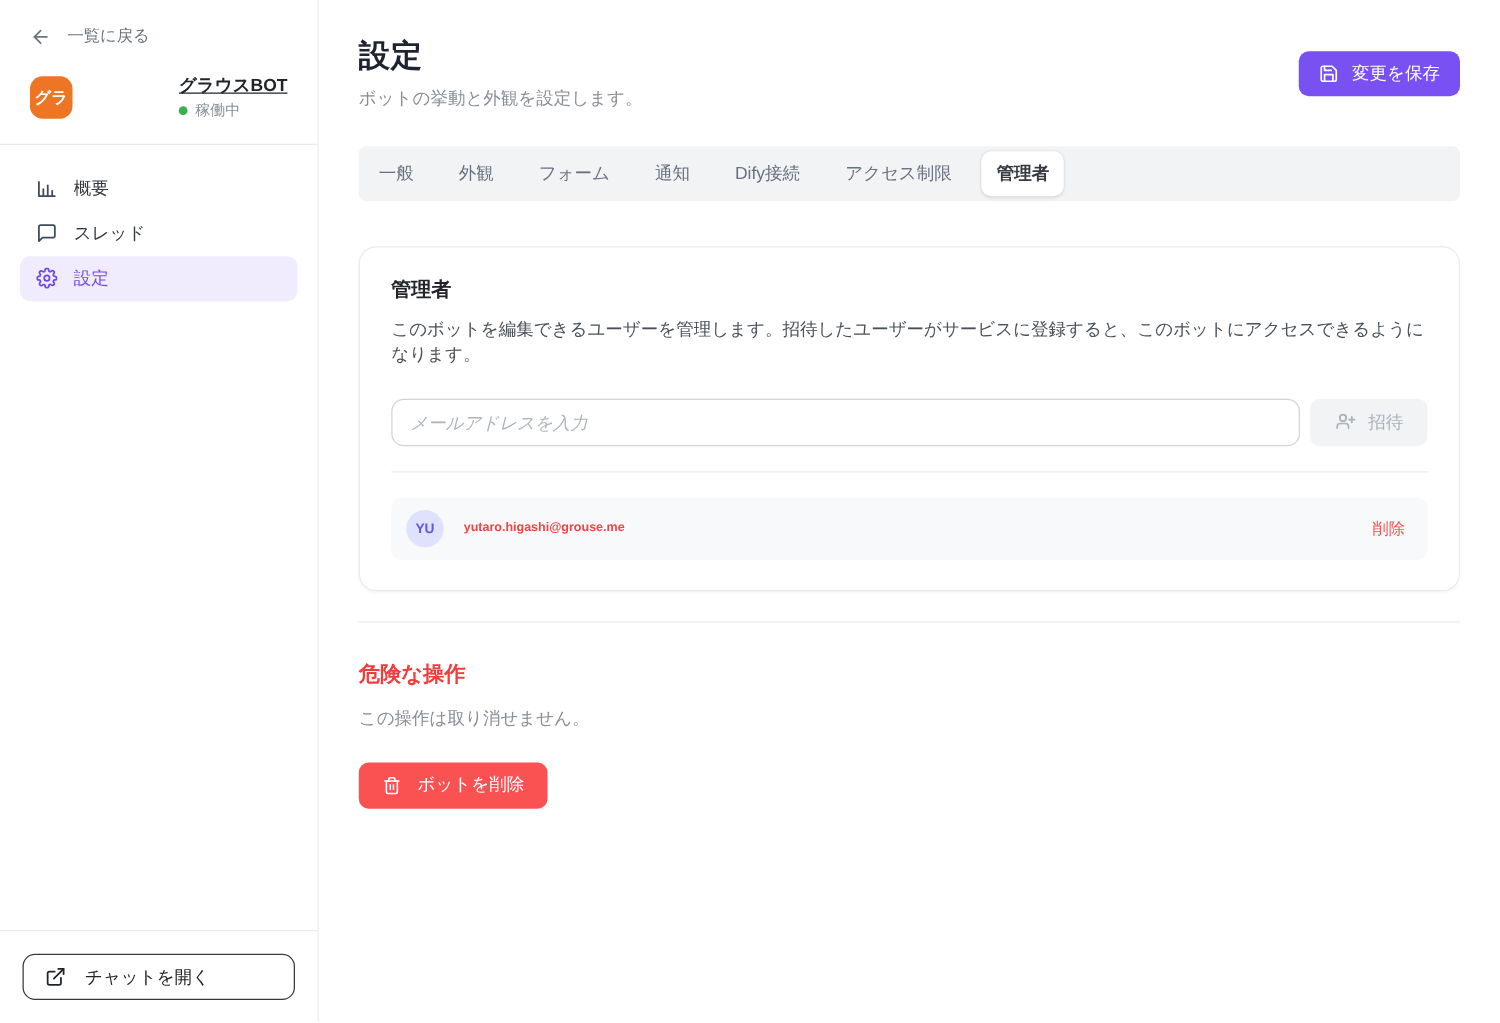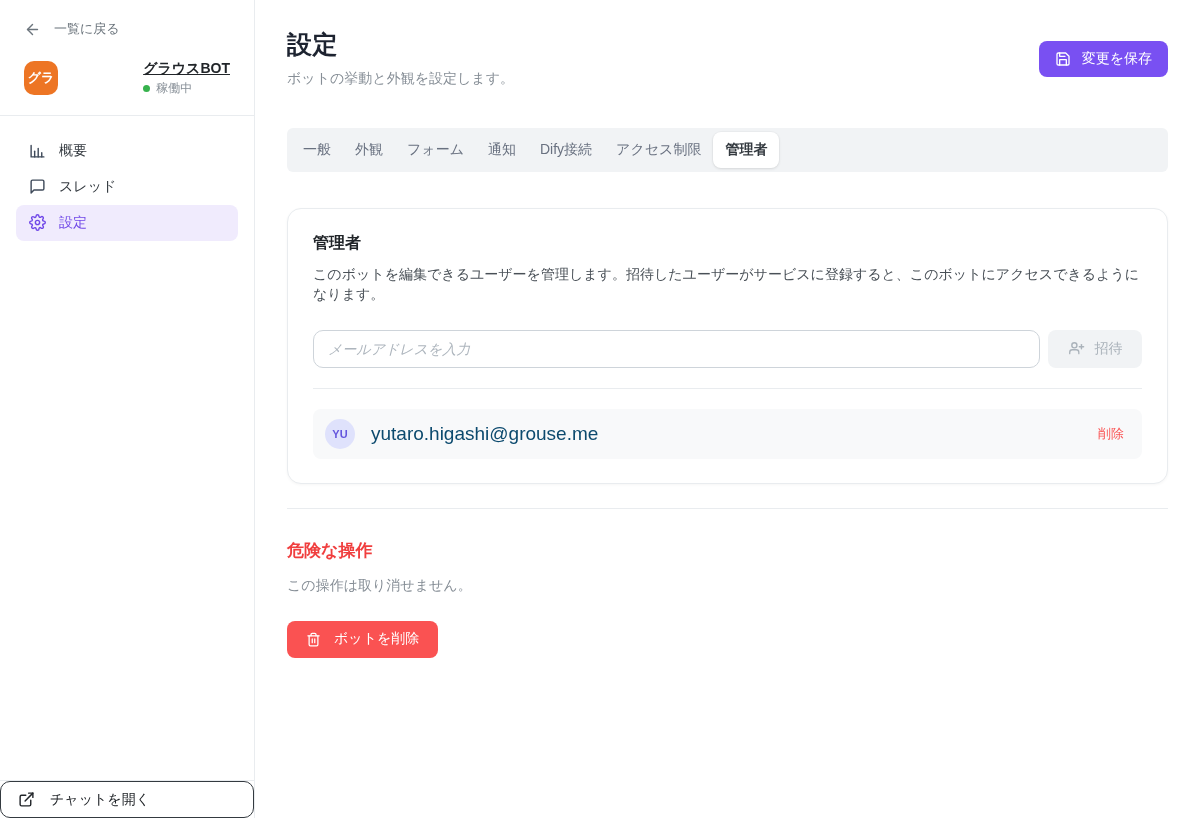--- a/index.html
+++ b/index.html
@@ -43,21 +43,21 @@
   .nav { border-top:1px solid #e9ecef; padding:17px 16px; display:flex; flex-direction:column; }
   .nav-item {
     display:flex; align-items:center; gap:13px;
     height:36px; padding:0 13px; border-radius:8px;
     font-size:14px; color:#343a40; cursor:pointer;
   }
   .nav-item .nav-icon { color:#3f4a5a; }
   .nav-item.active { background:#f0ebfd; color:#7048e8; }
   .nav-item.active .nav-icon { color:#7048e8; }
 
-  .sidebar-footer { margin-top:auto; border-top:1px solid #e9ecef; }
+  .sidebar-footer { margin-top:auto; border-top:1px solid #e9ecef; padding:18px; }
   .open-chat-btn {
     width:100%; height:37px;
     border:1px solid #343a40; border-radius:10px;
     background:#fff; cursor:pointer;
     display:flex; align-items:center; gap:15px;
     padding:0 17px;
     font-size:14px; color:#212529; font-family:inherit;
   }
 
   
@@ -68,24 +68,24 @@
   .save-btn {
     margin-top:13px;
     height:36px; padding:0 16px;
     background:#7950f2; color:#fff;
     border:none; border-radius:8px; cursor:pointer;
     display:flex; align-items:center; gap:11px;
     font-size:14px; font-family:inherit;
   }
 
   .tabbar {
-    margin-top:40px;
+    margin-top:29px;
     background:#f1f3f5; border-radius:6px;
     height:44px; padding:0 4px;
-    display:flex; align-items:center;
+    display:flex; align-items:center;gap:12px;
   }
   .tab {
     height:36px; padding:0 12px; border-radius:8px;
     display:flex; align-items:center;
     font-size:14px; color:#697180; cursor:pointer;
     background:transparent; border:none; font-family:inherit;
   }
   .tab.active {
     background:#fff; color:#343a40; font-weight:600;
     box-shadow:0 1px 3px rgba(0,0,0,.10), 0 0 0 1px rgba(0,0,0,.02);
@@ -123,21 +123,21 @@
     background:#f8f9fa; border-radius:8px;
     height:50px; padding:0 18px 0 12px;
     display:flex; align-items:center; gap:16px;
   }
   .member-avatar {
     width:30px; height:30px; border-radius:50%;
     background:#dfe2fc; color:#6456dd;
     font-size:11px; font-weight:700;
     display:flex; align-items:center; justify-content:center;
   }
-  .member-email { font-size:19px; color:#0c4a6e; }
+  .member-email { font-size:10px; color:#ef4444;font-weight:bold; }
   .member-delete {
     margin-left:auto; font-size:13px; color:#fa5252; cursor:pointer;
     background:none; border:none; padding:0; font-family:inherit;
   }
 
   .section-divider { border:none; border-top:1px solid #e9ecef; margin:24px 0 0; }
 
   .danger-title { margin:30px 0 0; font-size:17px; font-weight:600; color:#f03e3e; }
   .danger-note { margin:15px 0 0; font-size:14px; color:#868e96; }
   .delete-bot-btn {

